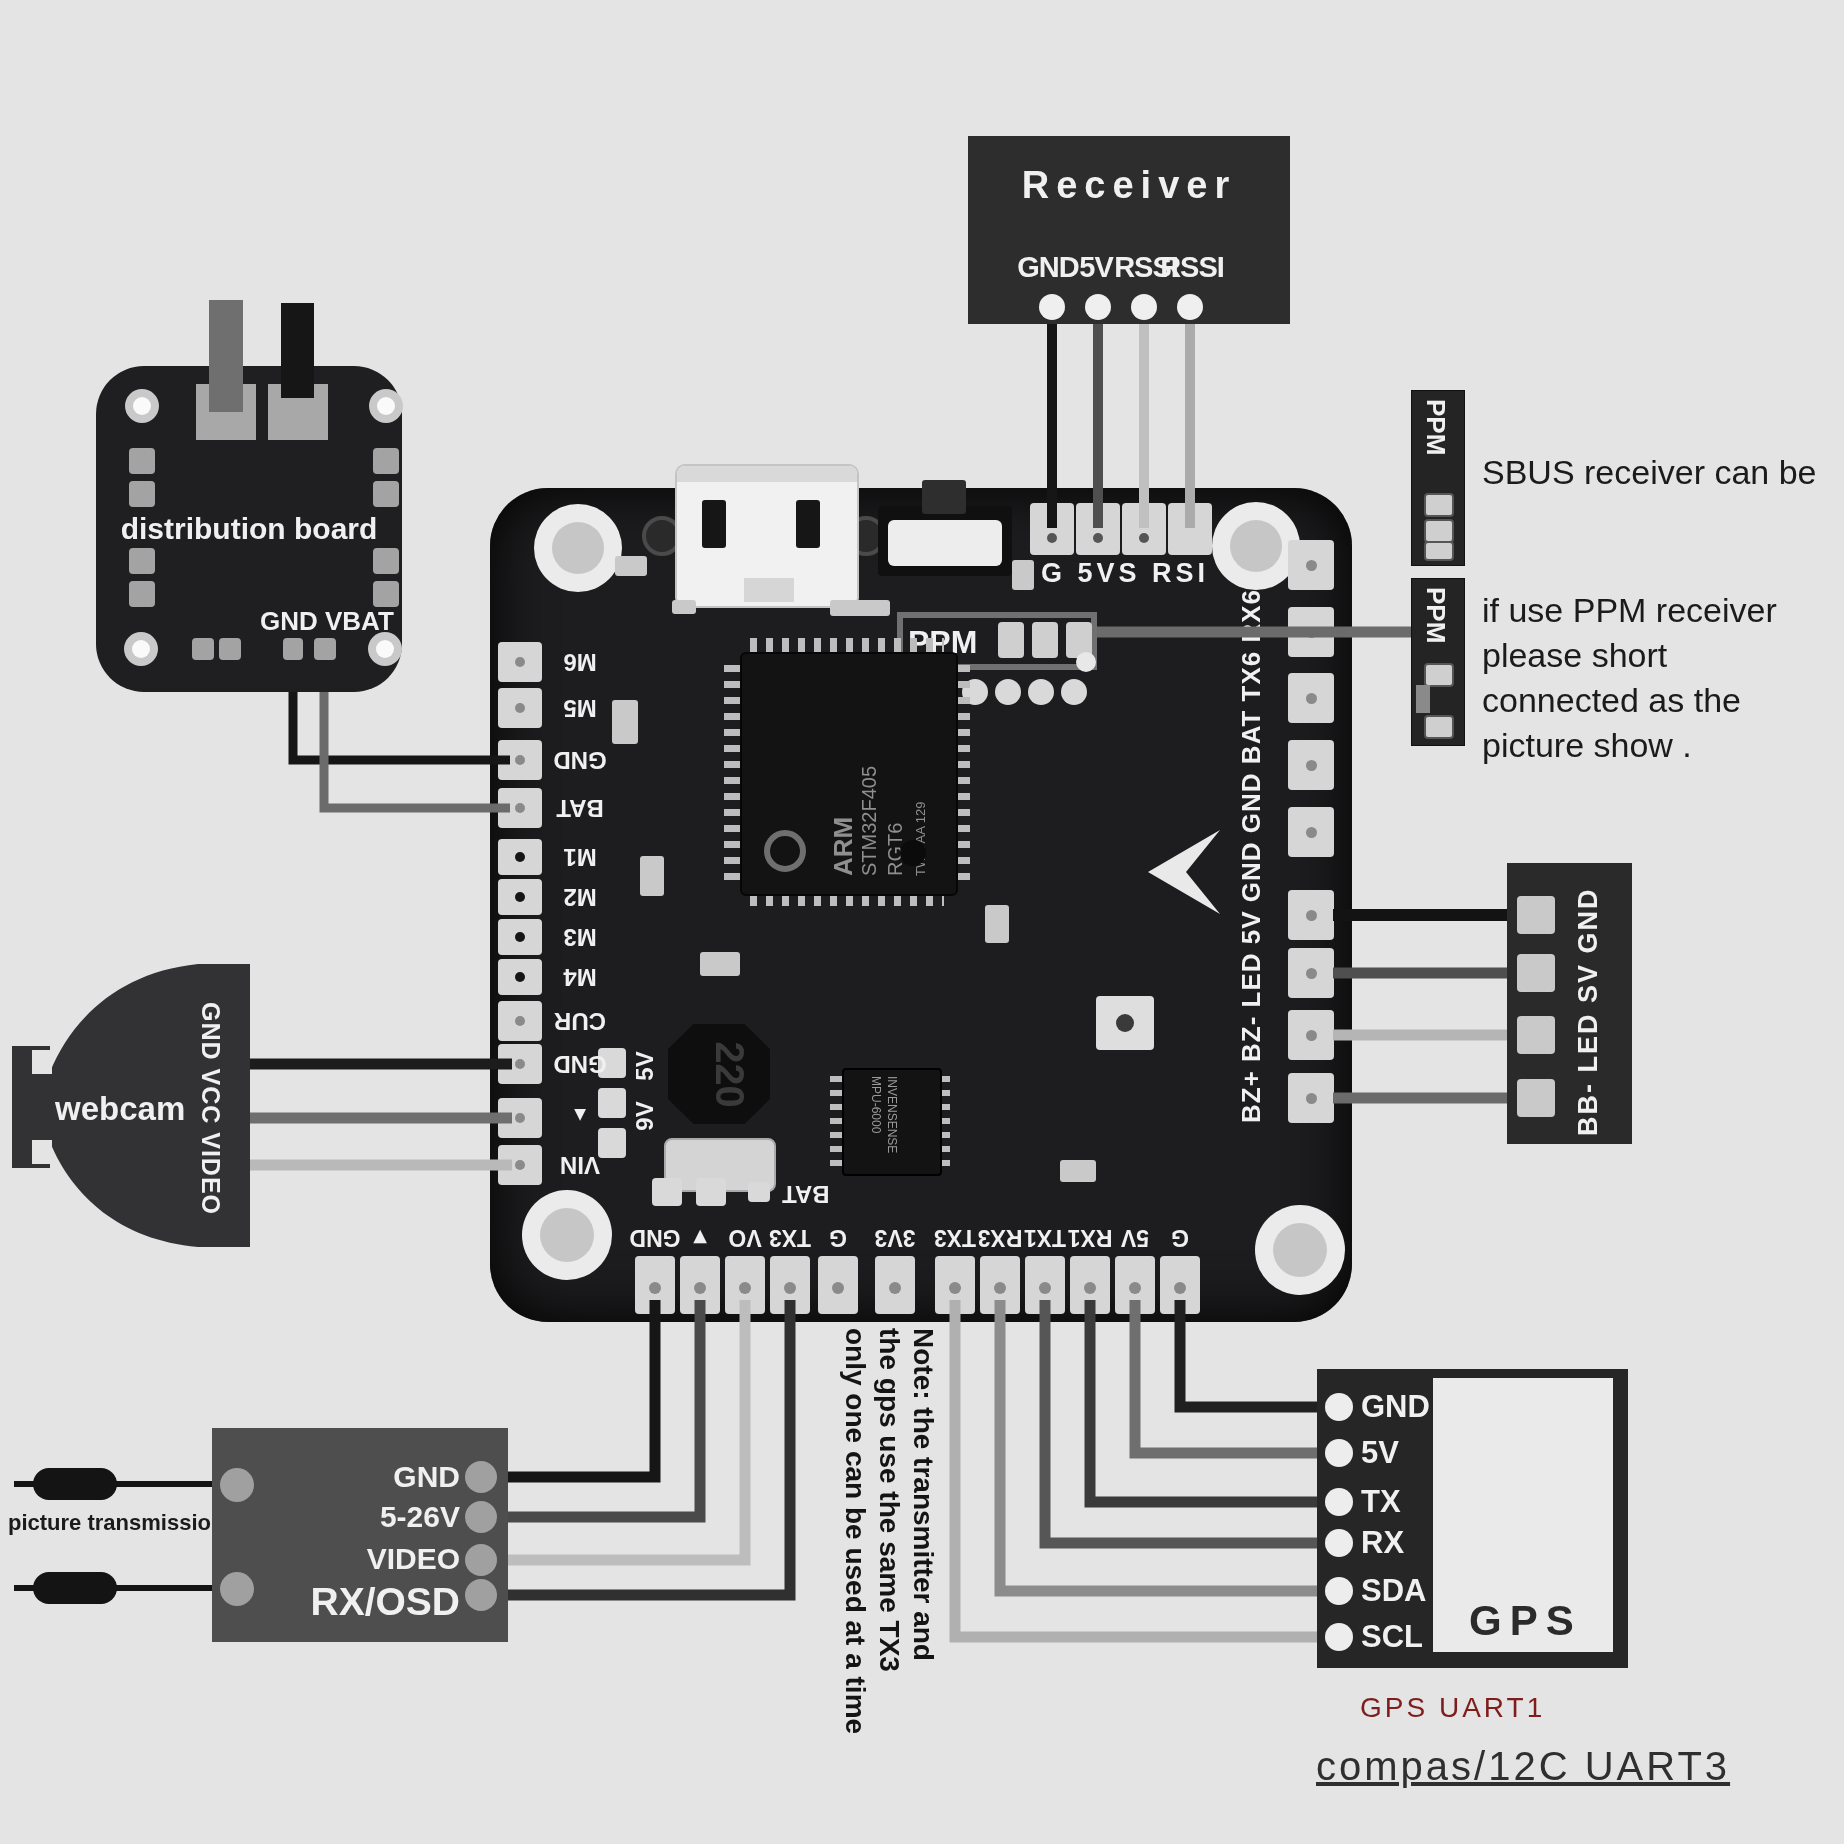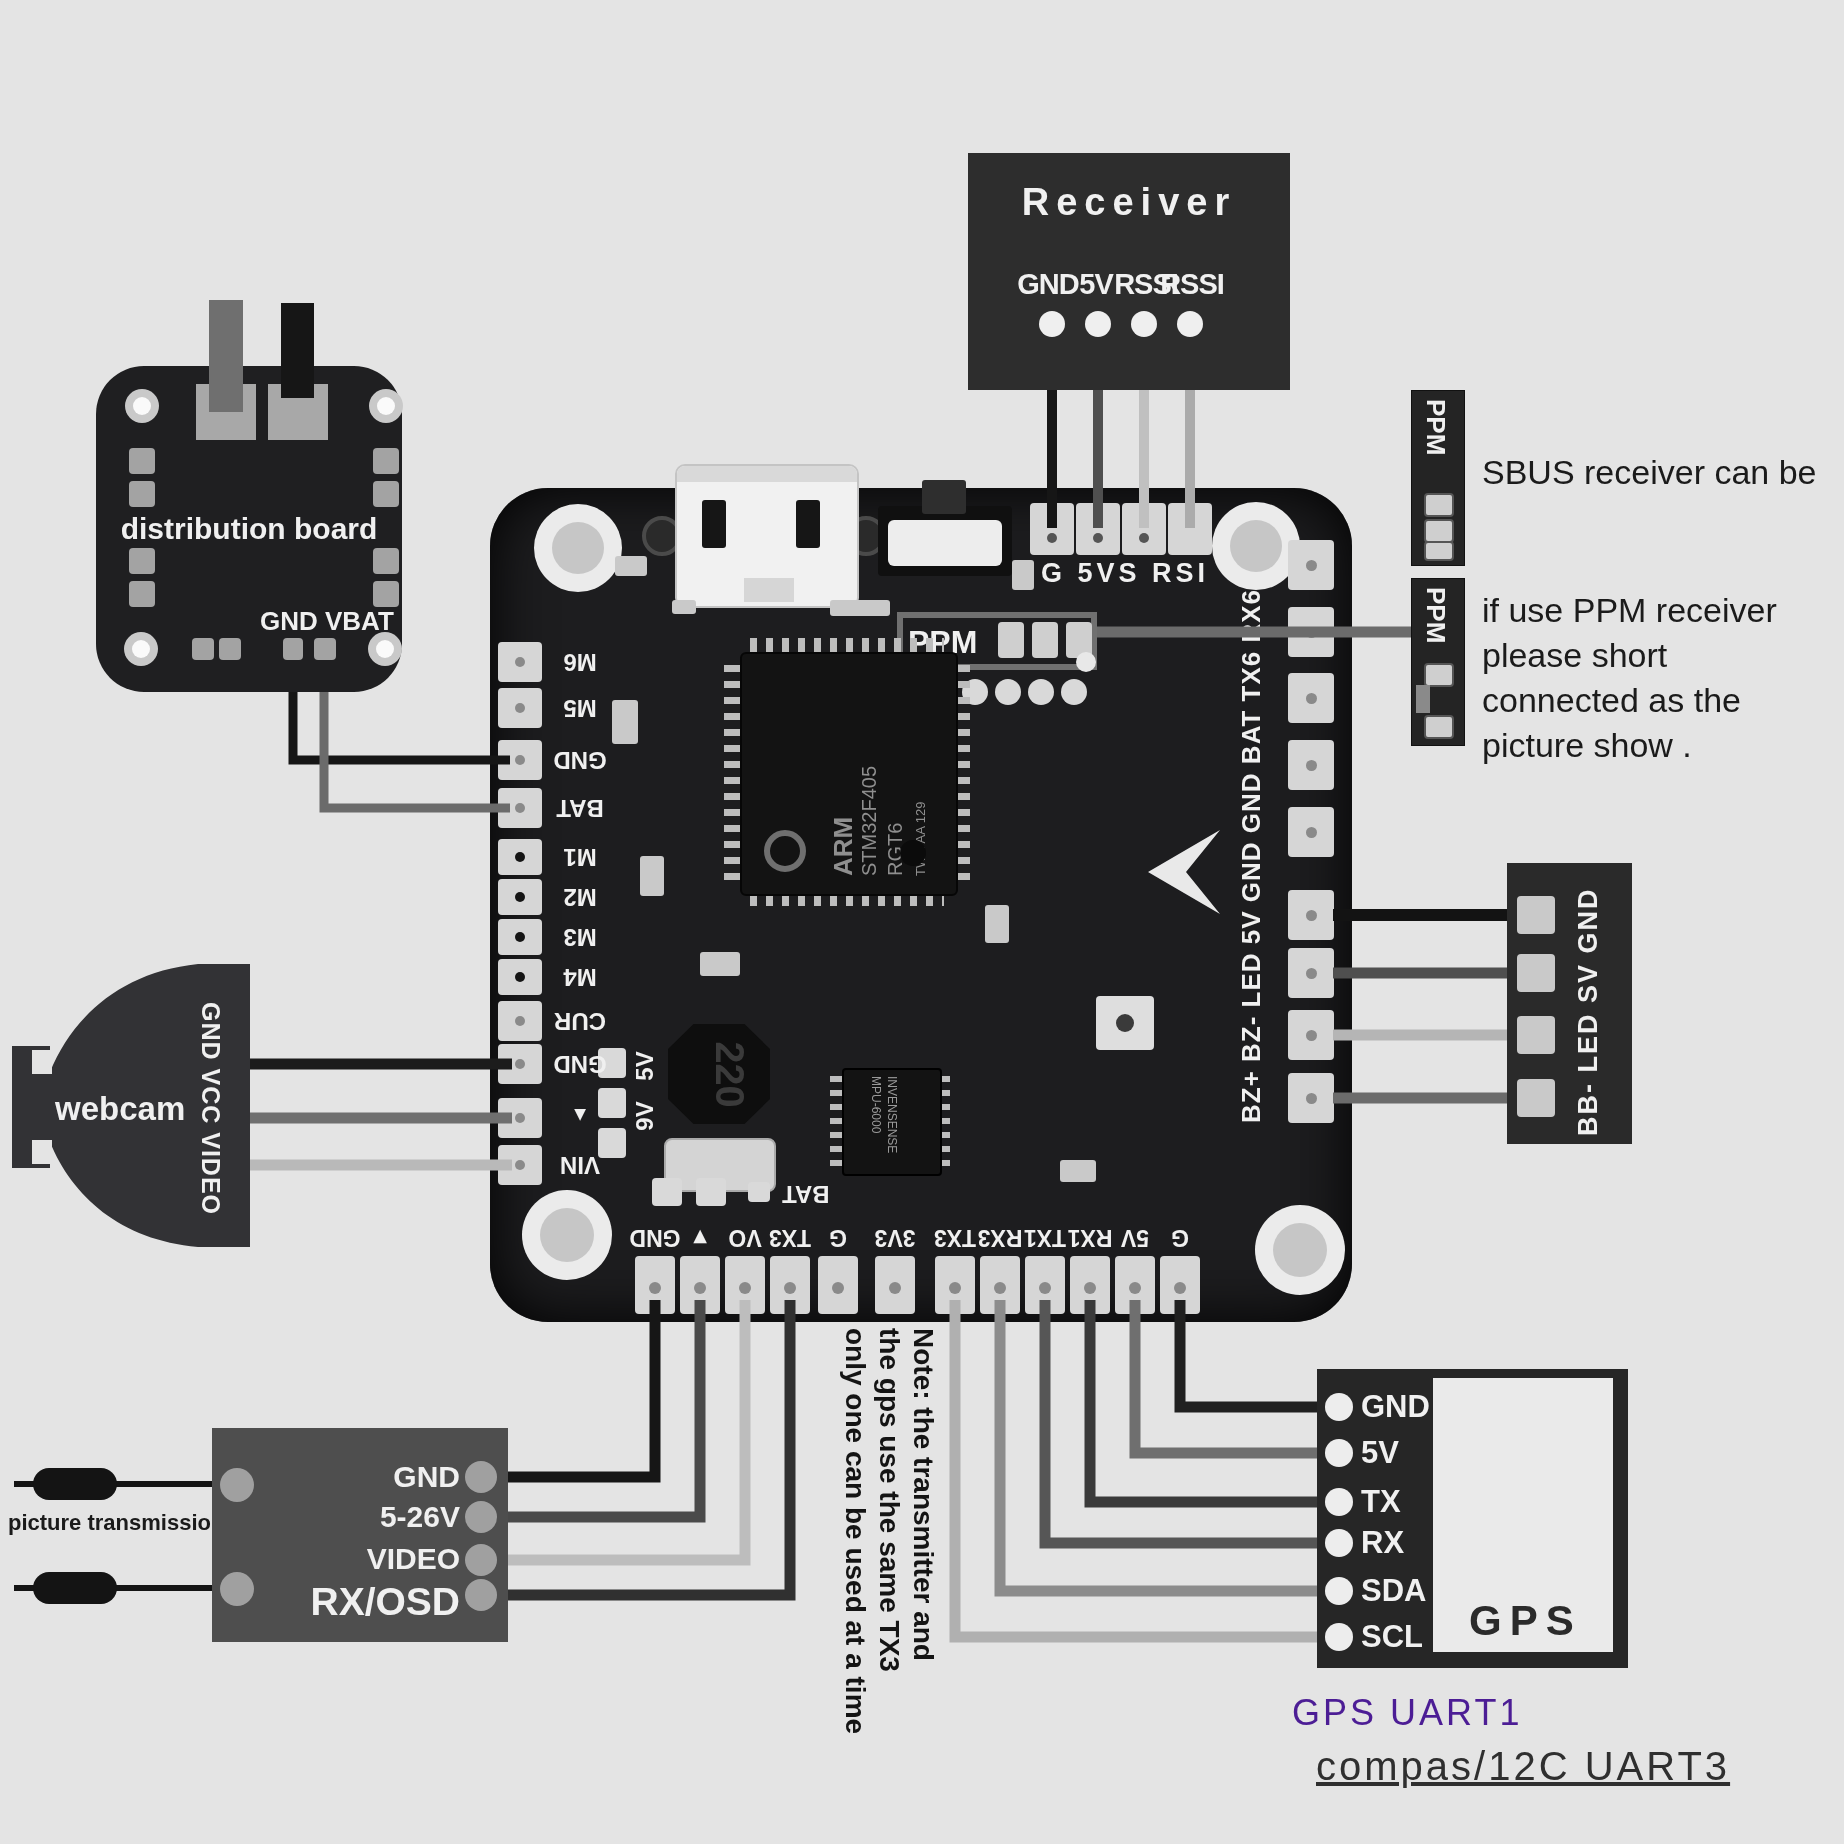--- a/index.html
+++ b/index.html
@@ -294,21 +294,21 @@
     <polyline points="1333,973 1540,973" stroke="#4f4f4f" stroke-width="11"></polyline>
     <polyline points="1333,1035 1540,1035" stroke="#b5b5b5" stroke-width="11"></polyline>
     <polyline points="1333,1098 1540,1098" stroke="#6b6b6b" stroke-width="11"></polyline>
 
     <polyline points="1097,632 1414,632" stroke="#6b6b6b" stroke-width="11"></polyline>
 
     <polyline points="14,1484 240,1484" stroke="#141414" stroke-width="6"></polyline>
     <polyline points="14,1588 240,1588" stroke="#141414" stroke-width="6"></polyline>
   </svg>
 
-  <div class="abs" style="left:968px;top:153px;width:322px;height:237px;background:#2d2d2d;">
+  <div class="abs" style="left:968px;top:136px;width:322px;height:188px;background:#2d2d2d;">
     <div class="abs lbl txt-c" style="left:0;top:28px;width:322px;font-size:38px;letter-spacing:7px;">Receiver</div>
     <div class="abs lbl txt-c" style="left:40px;top:115px;width:80px;font-size:29px;letter-spacing:-1px;">GND</div>
     <div class="abs lbl txt-c" style="left:92px;top:115px;width:72px;font-size:29px;letter-spacing:-1px;">5V</div>
     <div class="abs lbl txt-c" style="left:136px;top:115px;width:84px;font-size:29px;letter-spacing:-1px;">RSSI</div>
     <div class="abs lbl txt-c" style="left:182px;top:115px;width:84px;font-size:29px;letter-spacing:-1px;">RSSI</div>
     <div class="circ" style="left:71px;top:158px;width:26px;height:26px;background:#efefef;"></div>
     <div class="circ" style="left:117px;top:158px;width:26px;height:26px;background:#efefef;"></div>
     <div class="circ" style="left:163px;top:158px;width:26px;height:26px;background:#efefef;"></div>
     <div class="circ" style="left:209px;top:158px;width:26px;height:26px;background:#efefef;"></div>
   </div>
@@ -378,21 +378,21 @@
     <div class="circ" style="left:8px;top:160px;width:28px;height:28px;background:#ededed;"></div>
     <div class="circ" style="left:8px;top:208px;width:28px;height:28px;background:#ededed;"></div>
     <div class="circ" style="left:8px;top:254px;width:28px;height:28px;background:#ededed;"></div>
     <div class="abs lbl" style="left:44px;top:20px;font-size:31px;">GND</div>
     <div class="abs lbl" style="left:44px;top:66px;font-size:31px;">5V</div>
     <div class="abs lbl" style="left:44px;top:115px;font-size:31px;">TX</div>
     <div class="abs lbl" style="left:44px;top:156px;font-size:31px;">RX</div>
     <div class="abs lbl" style="left:44px;top:204px;font-size:31px;">SDA</div>
     <div class="abs lbl" style="left:44px;top:250px;font-size:31px;">SCL</div>
   </div>
-  <div class="abs dk" style="left:1292px;top:1692px;font-size:36px;font-weight:500;letter-spacing:3px;color:#4c1d95;">GPS UART1</div>
+  <div class="abs dk" style="left:1360px;top:1692px;font-size:28px;font-weight:500;letter-spacing:3px;color:#7f1d1d;">GPS UART1</div>
   <div class="abs dk" style="left:1316px;top:1744px;font-size:40px;font-weight:500;letter-spacing:3px;color:#2f2f2f;text-decoration:underline;">compas/12C UART3</div>
 
   <div class="abs" style="left:1507px;top:863px;width:125px;height:281px;background:#2a2a2a;">
     <div class="pad" style="left:10px;top:33px;width:38px;height:38px;background:#c9c9c9;"></div>
     <div class="pad" style="left:10px;top:91px;width:38px;height:38px;background:#c9c9c9;"></div>
     <div class="pad" style="left:10px;top:153px;width:38px;height:38px;background:#c9c9c9;"></div>
     <div class="pad" style="left:10px;top:216px;width:38px;height:38px;background:#c9c9c9;"></div>
     <div class="abs lbl vflip" style="left:66px;top:8px;height:265px;font-size:27px;letter-spacing:2px;">BB- LED SV GND</div>
   </div>
 

